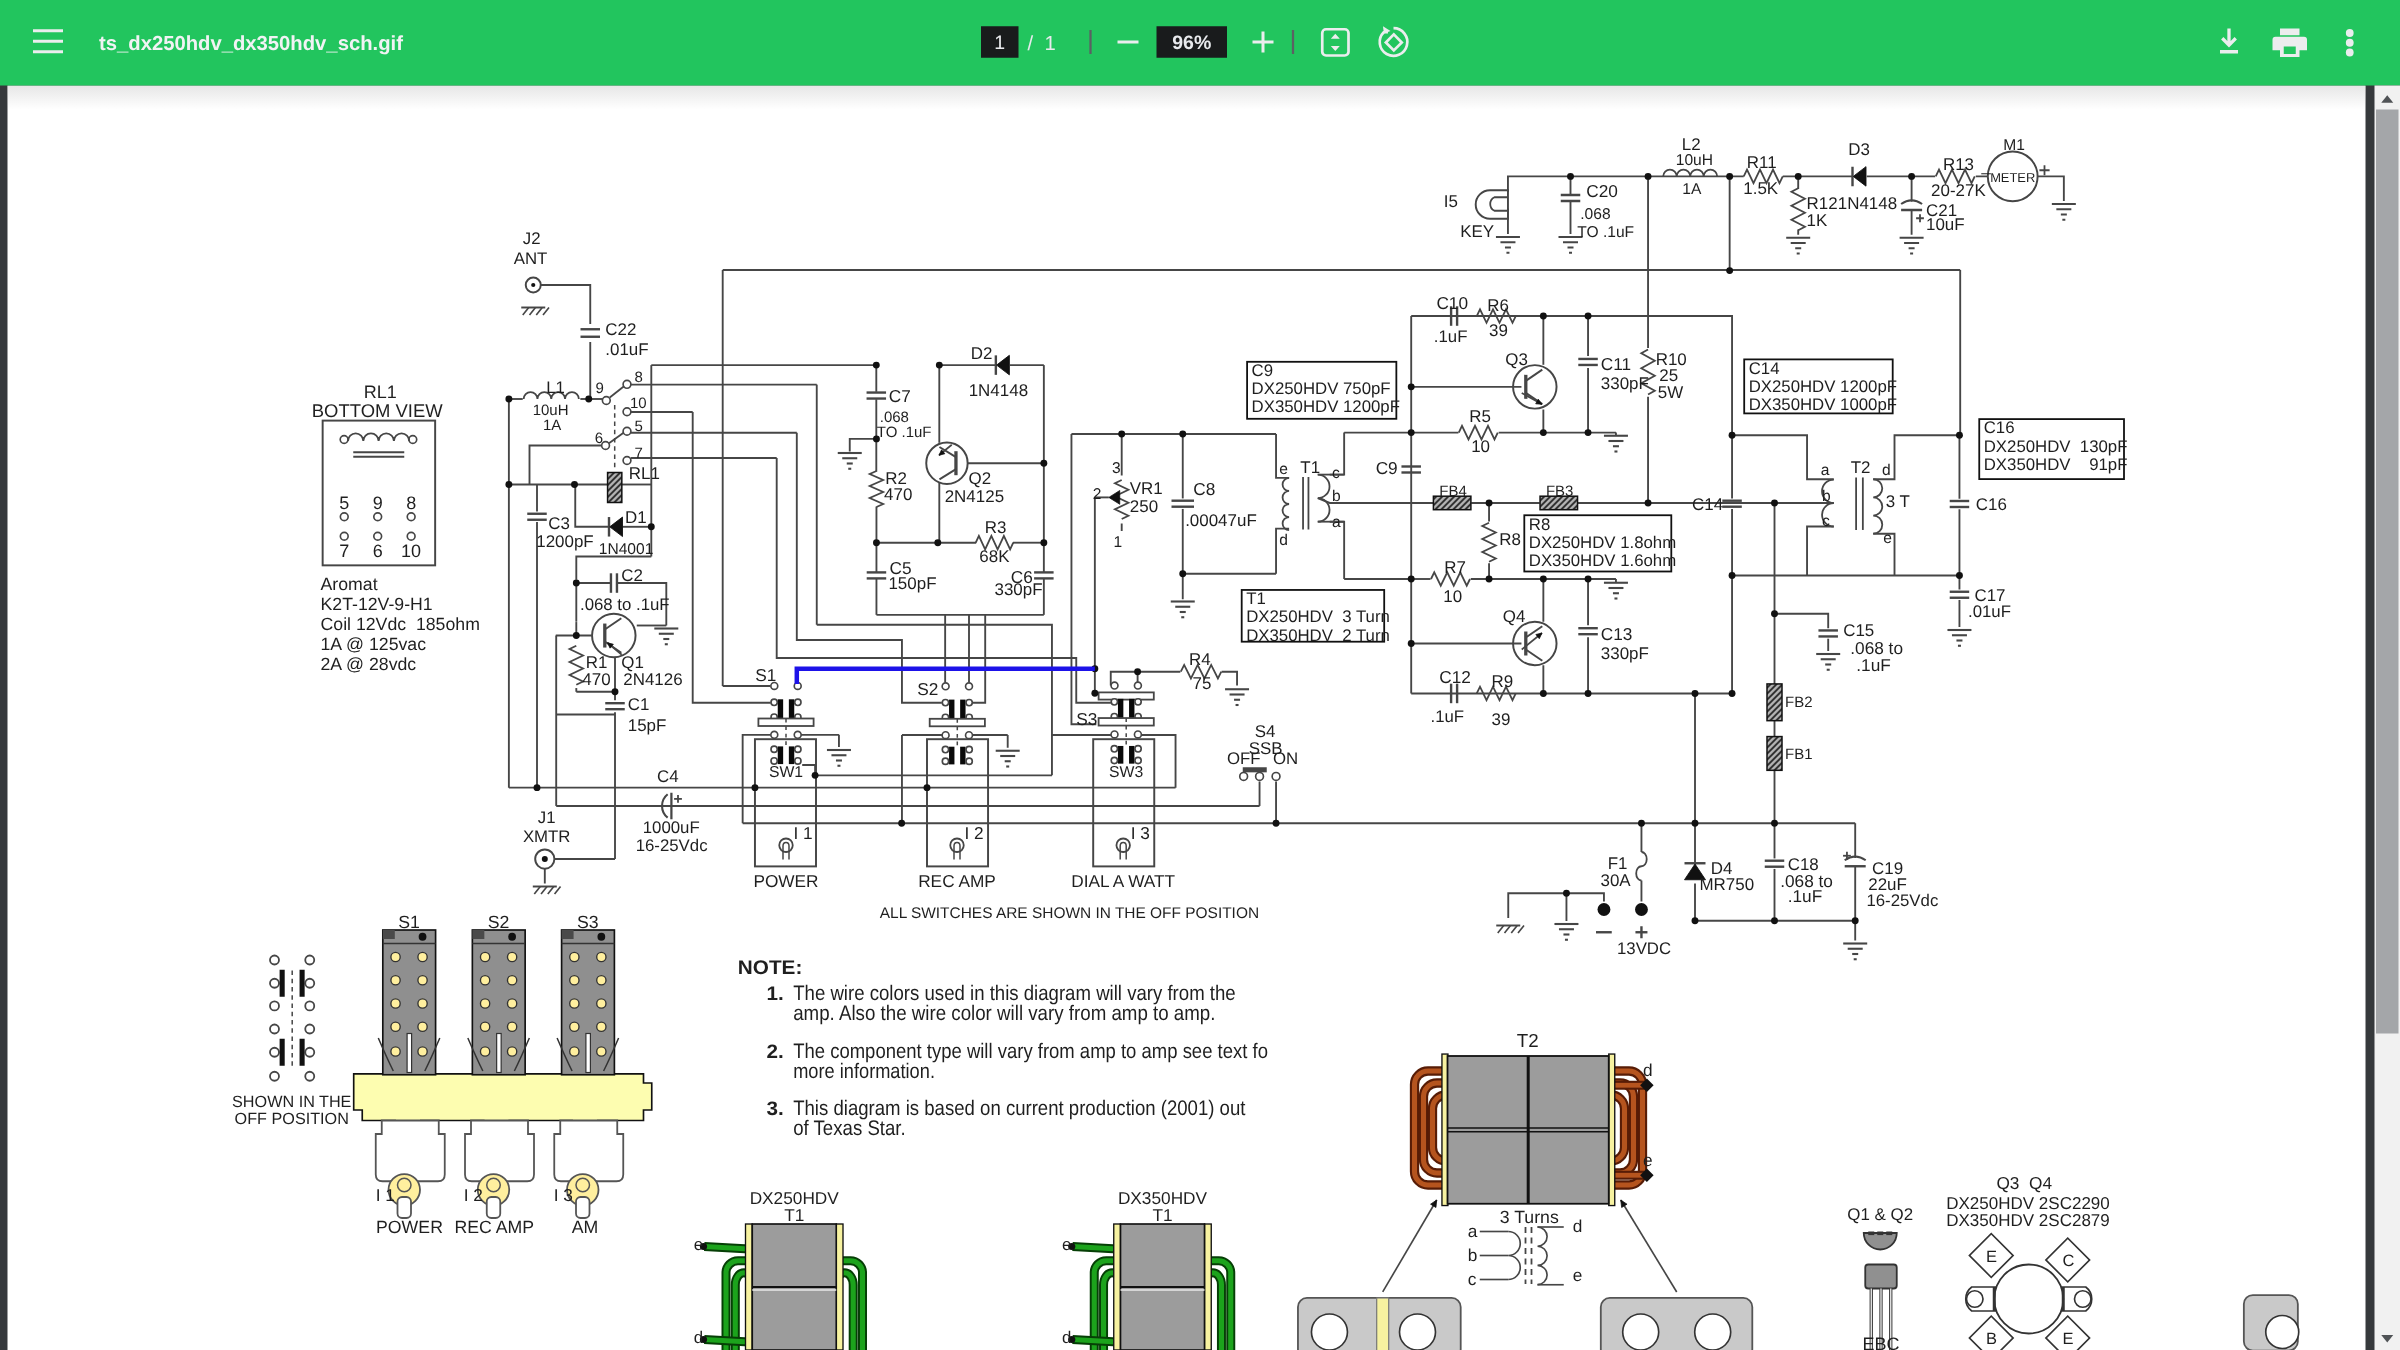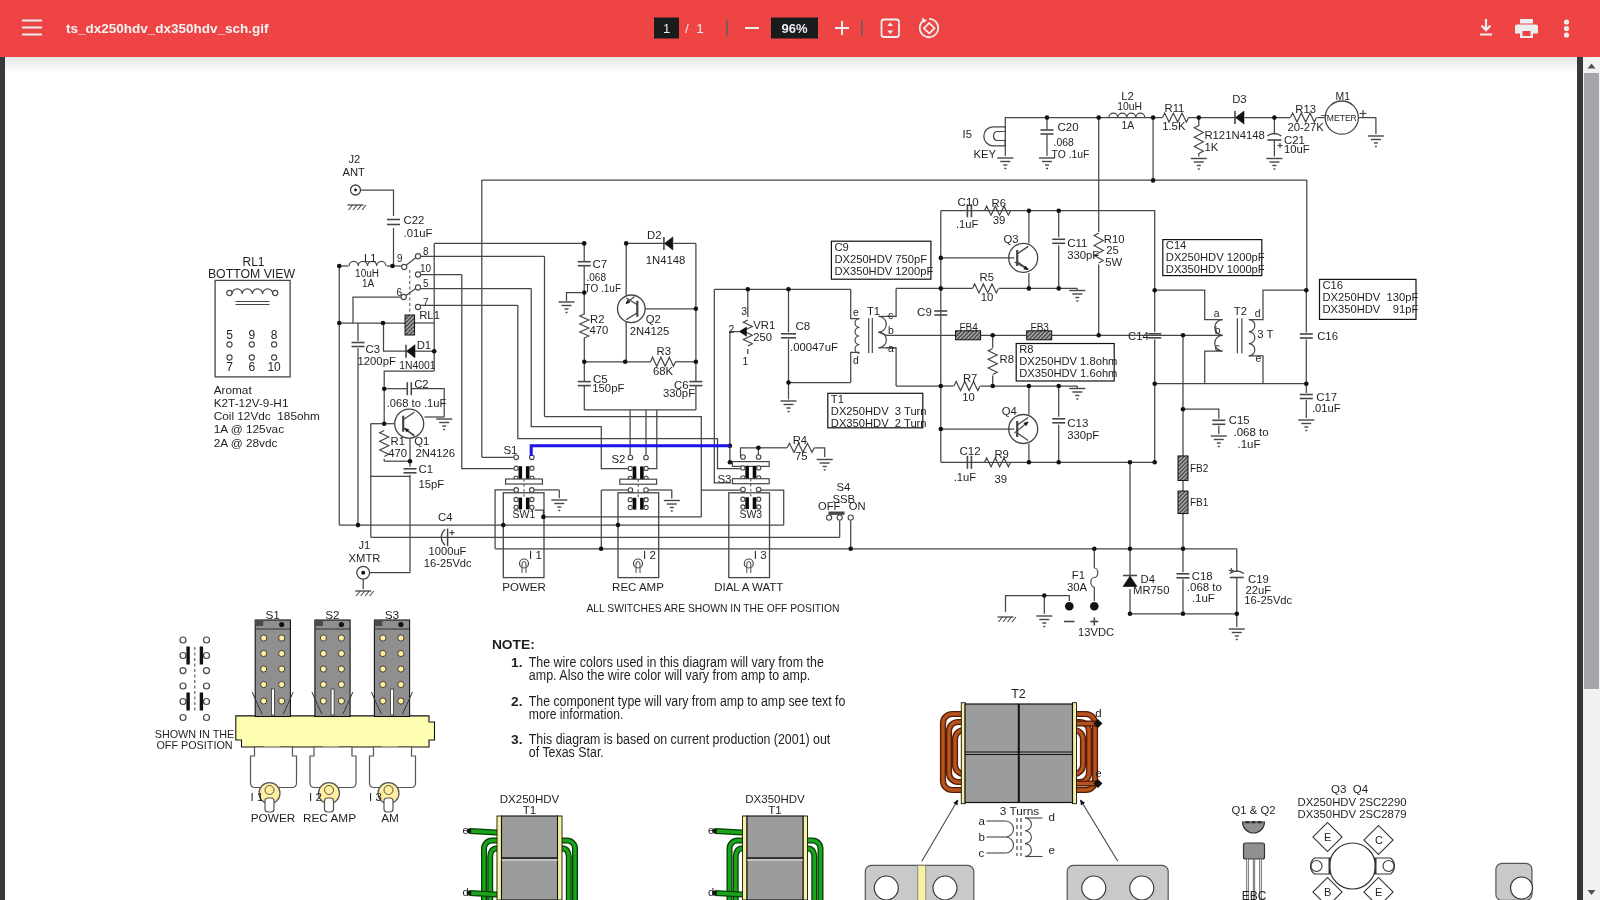--- a/index.html
+++ b/index.html
@@ -1,16 +1,16 @@
 <!DOCTYPE html>
 <html><head><meta charset="utf-8">
 <style>
   html,body{margin:0;padding:0;width:1600px;height:900px;overflow:hidden;background:#36393c;}
   *{box-sizing:border-box;font-family:"Liberation Sans",sans-serif;}
-  #toolbar{position:absolute;left:0;top:0;width:1600px;height:57px;background:#ef4444;z-index:5;}
+  #toolbar{position:absolute;left:0;top:0;width:1600px;height:57px;background:#22c55e;z-index:5;}
   #page{position:absolute;left:4.5px;top:57px;width:1572.5px;height:843px;background:#fff;}
   #pageshadow{position:absolute;left:4.5px;top:57px;width:1572.5px;height:16px;background:linear-gradient(#c8c8c8,rgba(255,255,255,0));opacity:.45;z-index:2;}
   #sbar{position:absolute;right:0;top:57px;width:17px;height:843px;background:#f1f1f1;z-index:6;}
   #sthumb{position:absolute;right:1px;top:73px;width:15px;height:616px;background:#a4a6a9;z-index:7;}
 </style></head>
 <body>
 <div id="toolbar">
   <svg width="1600" height="56" style="position:absolute;left:0;top:0">
     <g stroke="#ebedee" stroke-width="2" fill="none">
       <path d="M22,20.5 h20 M22,27.5 h20 M22,34.5 h20"></path>

